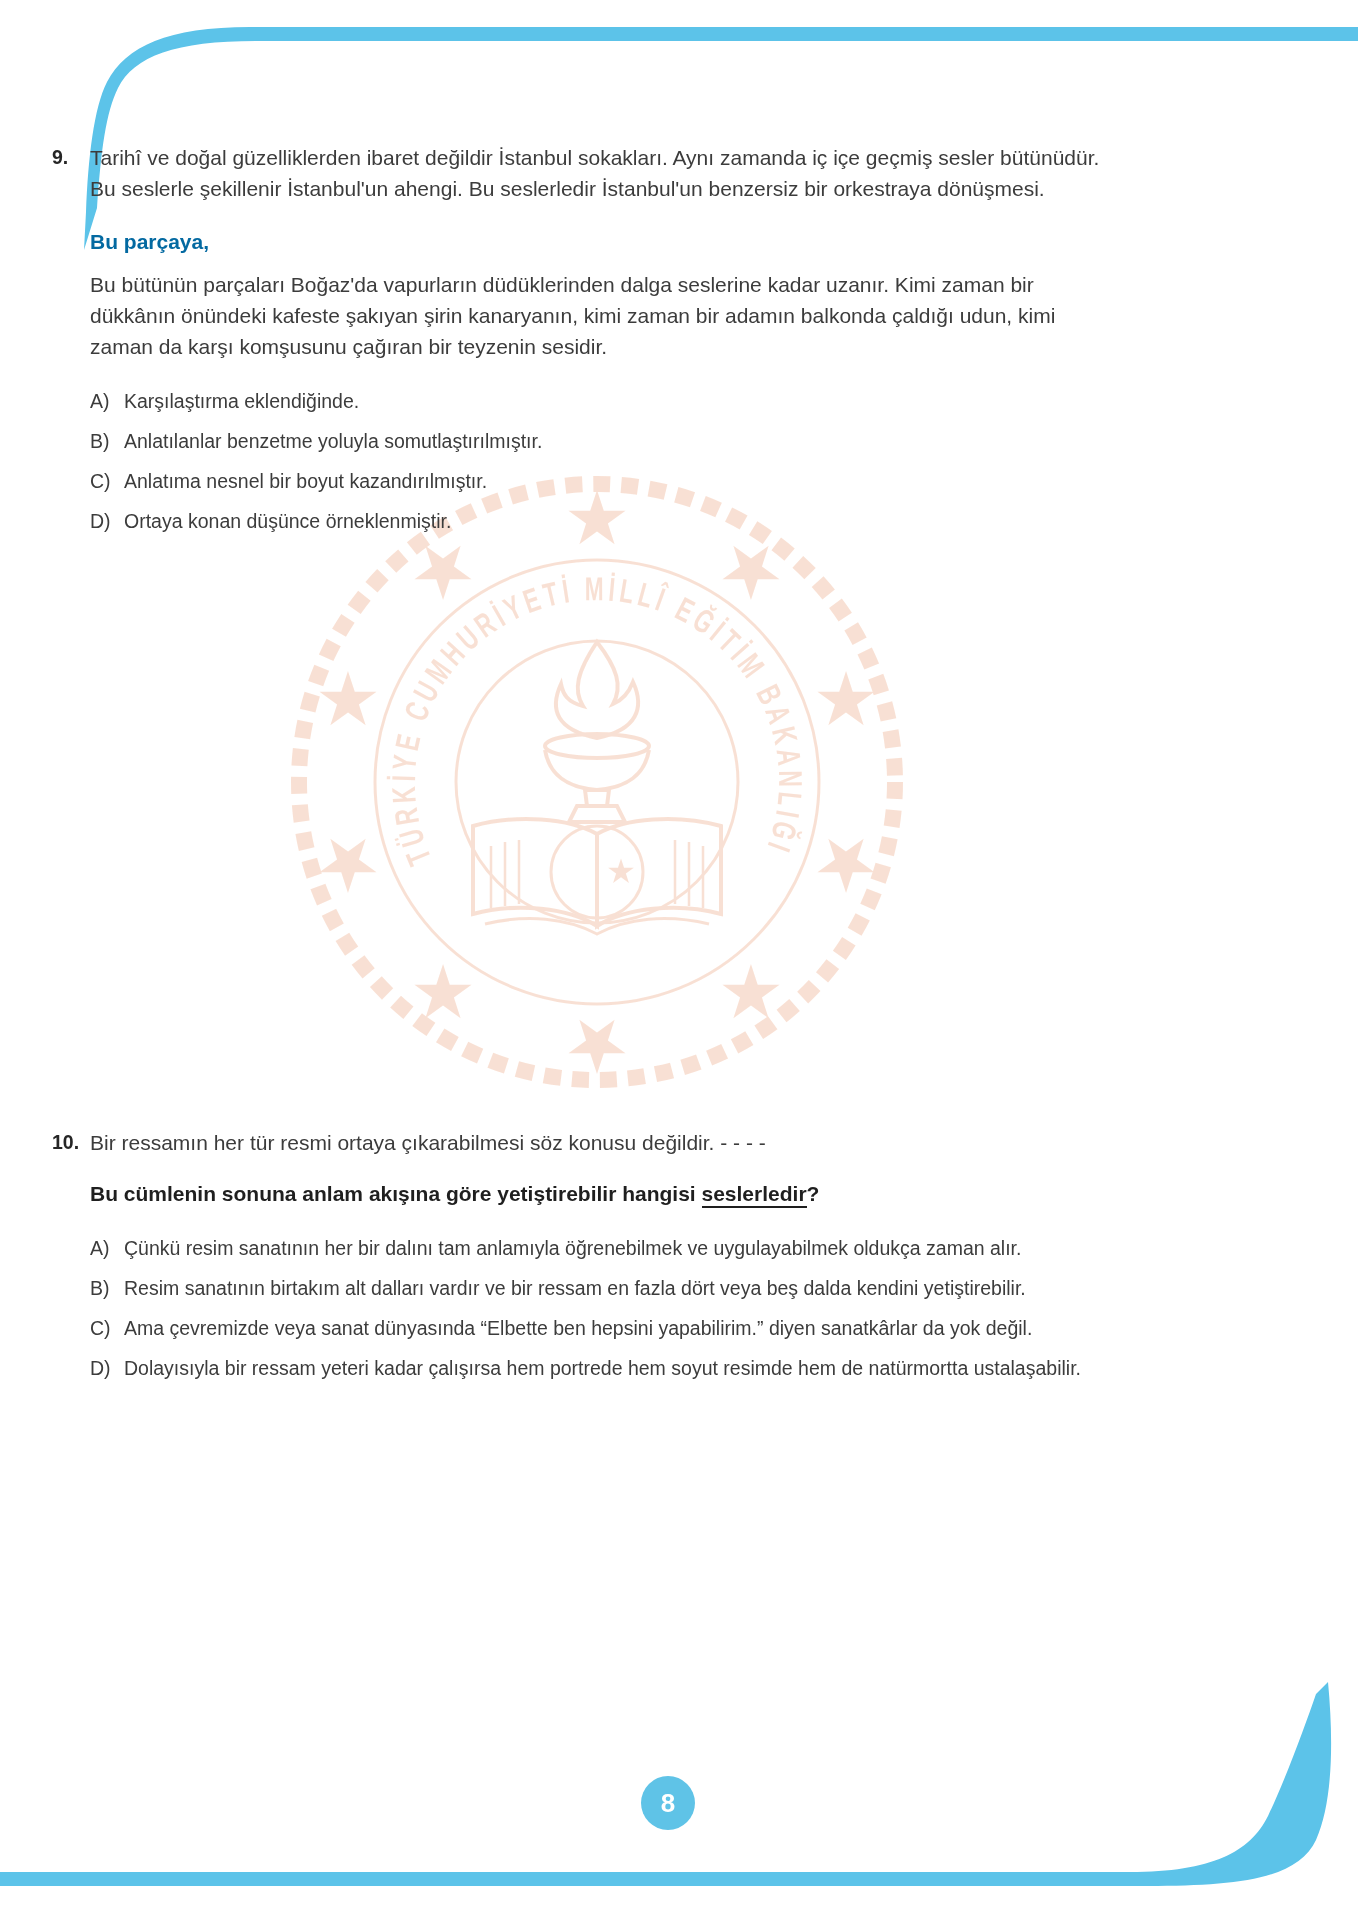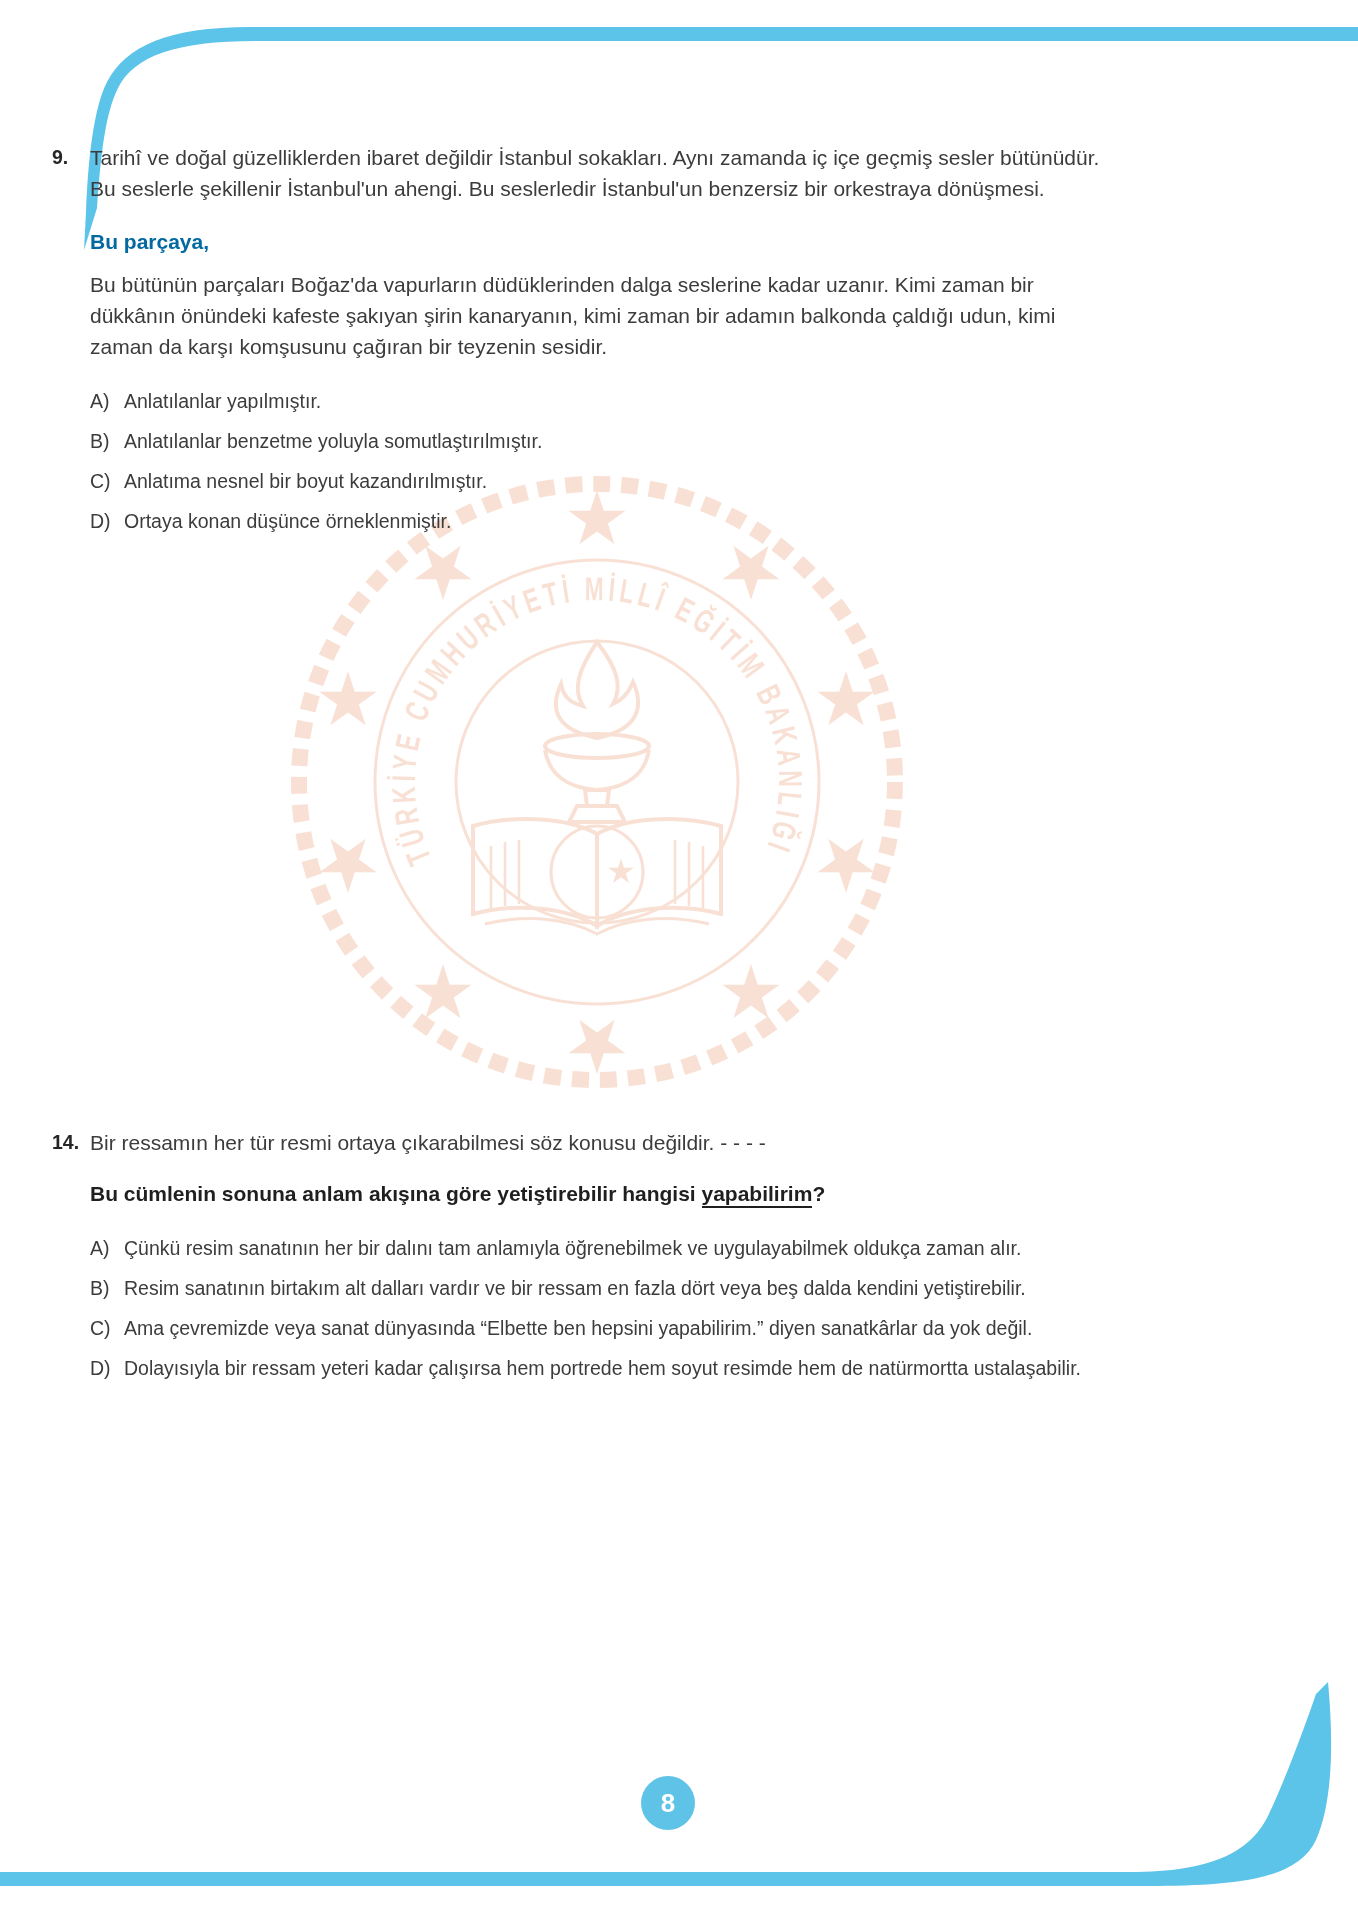--- a/index.html
+++ b/index.html
@@ -94,43 +94,43 @@
 
 <section class="q" id="q9">
   <div class="qnum">9.</div>
   <div class="qbody">
     <p>Tarihî ve doğal güzelliklerden ibaret değildir İstanbul sokakları. Aynı zamanda iç içe geçmiş sesler bütünüdür. Bu seslerle şekillenir İstanbul'un ahengi. Bu seslerledir İstanbul'un benzersiz bir orkestraya dönüşmesi.</p>
     <p class="lead">Bu parçaya,</p>
     <p class="passage">Bu bütünün parçaları Boğaz'da vapurların düdüklerinden dalga seslerine kadar uzanır. Kimi zaman bir dükkânın önündeki kafeste şakıyan şirin kanaryanın, kimi zaman bir adamın balkonda çaldığı udun, kimi zaman da karşı komşusunu çağıran bir teyzenin sesidir.</p>
     <ul class="options">
       <li>
         <span class="opt-label">A)</span>
-        <span>Anlatılanlar yapılmıştır.</span>
+        <span>Karşılaştırma eklendiğinde.</span>
       </li>
       <li>
         <span class="opt-label">B)</span>
         <span>Anlatılanlar benzetme yoluyla somutlaştırılmıştır.</span>
       </li>
       <li>
         <span class="opt-label">C)</span>
         <span>Anlatıma nesnel bir boyut kazandırılmıştır.</span>
       </li>
       <li>
         <span class="opt-label">D)</span>
         <span>Ortaya konan düşünce örneklenmiştir.</span>
       </li>
     </ul>
   </div>
 </section>
 
 <section class="q" id="q10">
-  <div class="qnum">14.</div>
+  <div class="qnum">10.</div>
   <div class="qbody">
     <p>Bir ressamın her tür resmi ortaya çıkarabilmesi söz konusu değildir. - - - -</p>
-    <p class="prompt"><span>Bu cümlenin sonuna anlam akışına göre yetiştirebilir hangisi </span><span class="ul-word">yapabilirim</span><span>?</span></p>
+    <p class="prompt"><span>Bu cümlenin sonuna anlam akışına göre yetiştirebilir hangisi </span><span class="ul-word">seslerledir</span><span>?</span></p>
     <ul class="options">
       <li>
         <span class="opt-label">A)</span>
         <span>Çünkü resim sanatının her bir dalını tam anlamıyla öğrenebilmek ve uygulayabilmek oldukça zaman alır.</span>
       </li>
       <li>
         <span class="opt-label">B)</span>
         <span>Resim sanatının birtakım alt dalları vardır ve bir ressam en fazla dört veya beş dalda kendini yetiştirebilir.</span>
       </li>
       <li>

